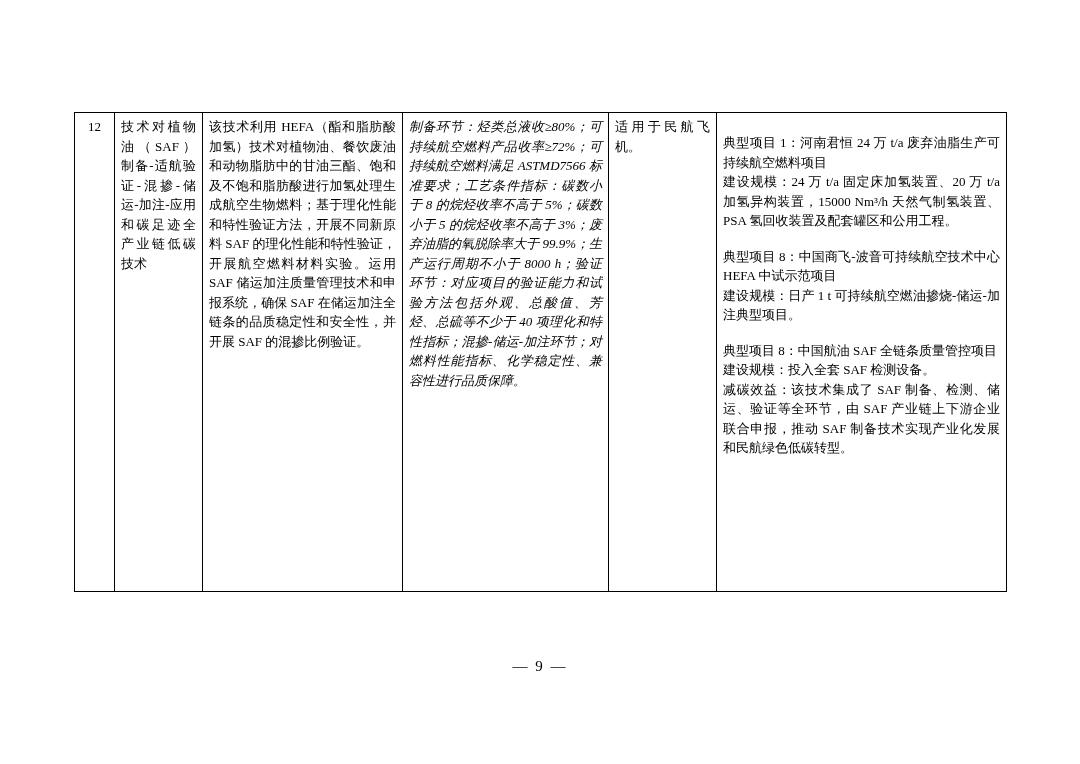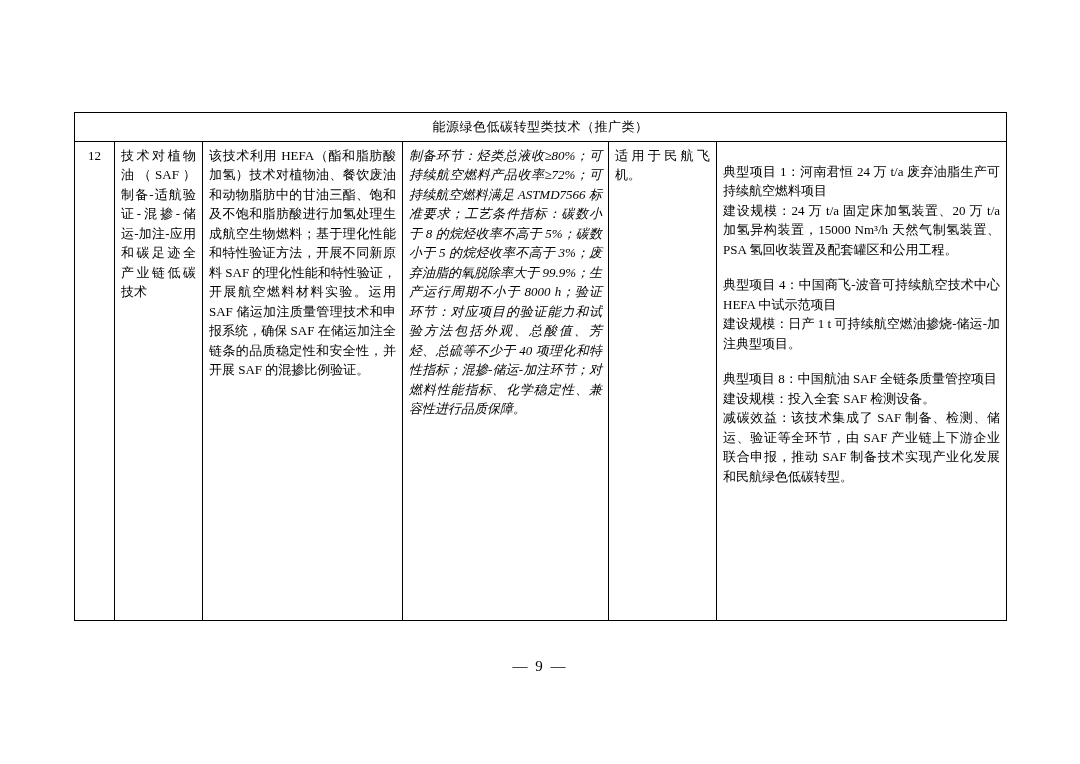--- a/index.html
+++ b/index.html
@@ -126,33 +126,30 @@
   <table class="doc-table">
     <colgroup>
       <col class="c-no">
       <col class="c-name">
       <col class="c-content">
       <col class="c-params">
       <col class="c-scope">
       <col class="c-project">
     </colgroup>
     <tbody>
-      <tr>
-        <td class="tbl-title" colspan="6">能源绿色低碳转型类技术（推广类）</td>
-      </tr>
       <tr class="body-row">
         <td class="cell-no">12</td>
         <td class="cell-name">技术对植物油（SAF）制备-适航验证-混掺-储运-加注-应用和碳足迹全产业链低碳技术</td>
         <td class="cell-content">该技术利用 HEFA（酯和脂肪酸加氢）技术对植物油、餐饮废油和动物脂肪中的甘油三酯、饱和及不饱和脂肪酸进行加氢处理生成航空生物燃料；基于理化性能和特性验证方法，开展不同新原料 SAF 的理化性能和特性验证，开展航空燃料材料实验。运用 SAF 储运加注质量管理技术和申报系统，确保 SAF 在储运加注全链条的品质稳定性和安全性，并开展 SAF 的混掺比例验证。</td>
         <td class="cell-params">制备环节：烃类总液收≥80%；可持续航空燃料产品收率≥72%；可持续航空燃料满足 ASTMD7566 标准要求；工艺条件指标：碳数小于 8 的烷烃收率不高于 5%；碳数小于 5 的烷烃收率不高于 3%；废弃油脂的氧脱除率大于 99.9%；生产运行周期不小于 8000 h；验证环节：对应项目的验证能力和试验方法包括外观、总酸值、芳烃、总硫等不少于 40 项理化和特性指标；混掺-储运-加注环节；对燃料性能指标、化学稳定性、兼容性进行品质保障。</td>
         <td class="cell-scope">适用于民航飞机。</td>
         <td class="cell-project">
           <p style="white-space: pre-line;">典型项目 1：河南君恒 24 万 t/a 废弃油脂生产可持续航空燃料项目
 建设规模：24 万 t/a 固定床加氢装置、20 万 t/a 加氢异构装置，15000 Nm³/h 天然气制氢装置、PSA 氢回收装置及配套罐区和公用工程。</p>
-          <p style="white-space: pre-line;">典型项目 4：中国商飞-波音可持续航空技术中心 HEFA 中试示范项目
+          <p style="white-space: pre-line;">典型项目 8：中国商飞-波音可持续航空技术中心 HEFA 中试示范项目
 建设规模：日产 1 t 可持续航空燃油掺烧-储运-加注典型项目。</p>
           <p style="white-space: pre-line;">典型项目 8：中国航油 SAF 全链条质量管控项目
 建设规模：投入全套 SAF 检测设备。
 减碳效益：该技术集成了 SAF 制备、检测、储运、验证等全环节，由 SAF 产业链上下游企业联合申报，推动 SAF 制备技术实现产业化发展和民航绿色低碳转型。</p>
         </td>
       </tr>
     </tbody>
   </table>
 
   <div class="page-number">— 9 —</div>

